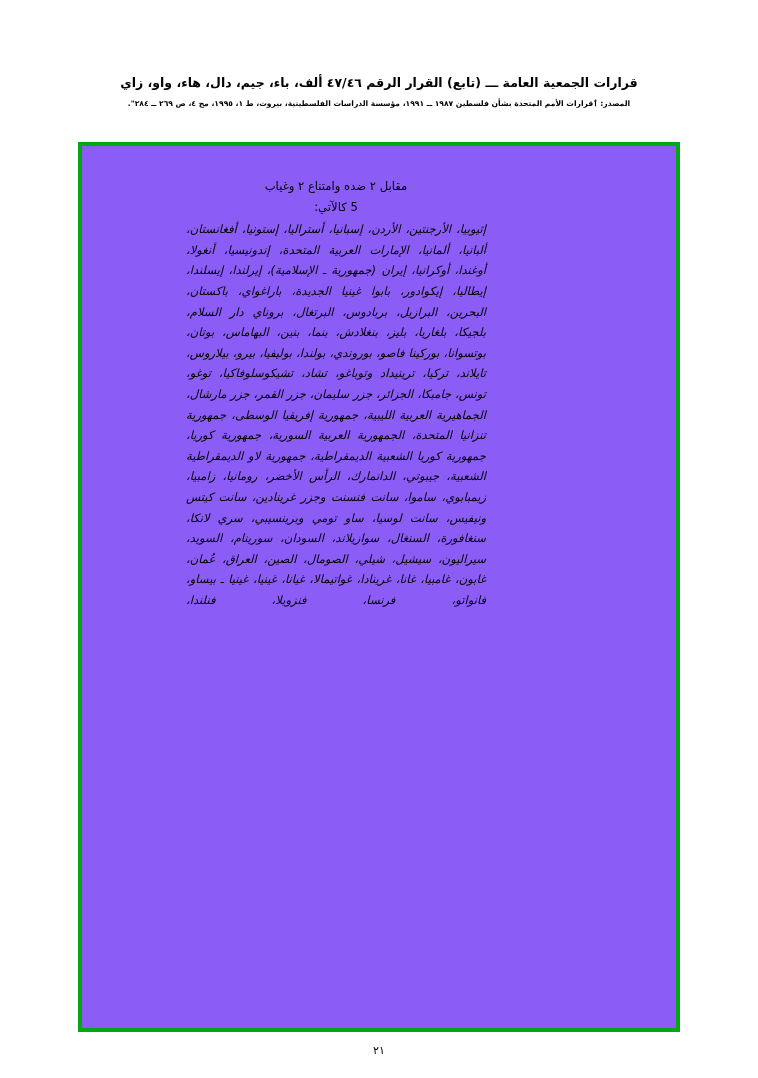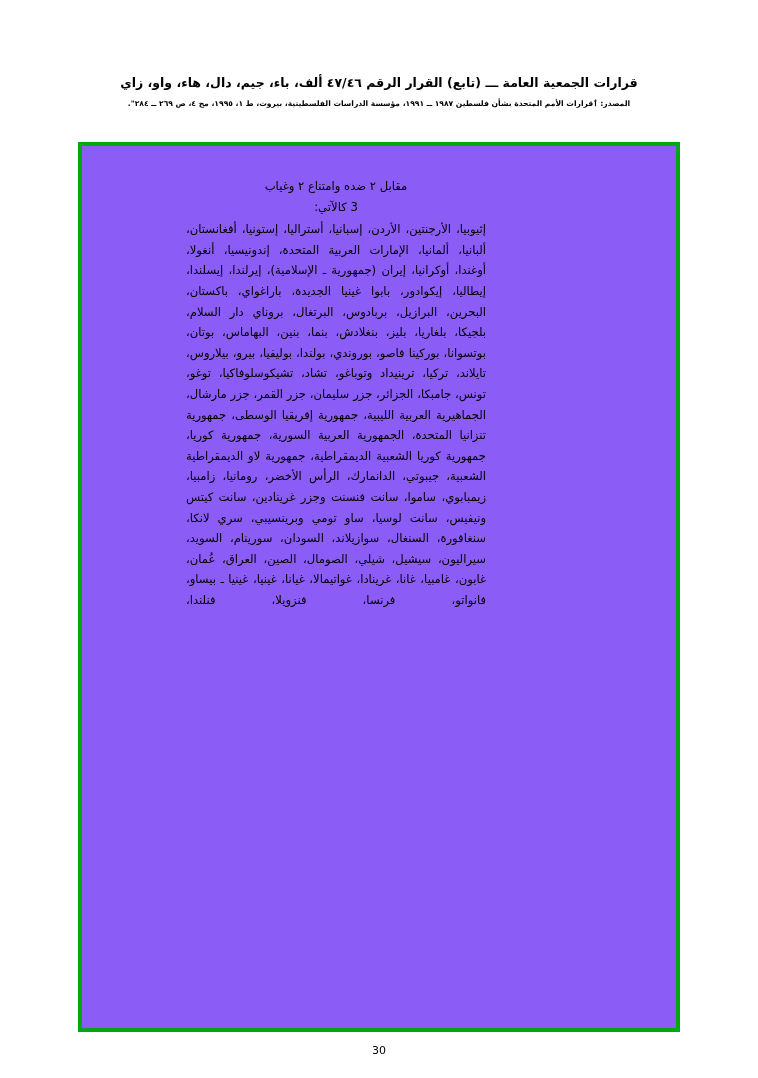--- a/index.html
+++ b/index.html
@@ -87,20 +87,21 @@
   }
   .list-label {
     flex: 0 0 auto;
     white-space: nowrap;
     padding-left: 6px;
   }
   .list-body {
     flex: 1 1 auto;
     text-align: justify;
     text-align-last: justify;
+    font-style: italic;
   }
   .page-number {
     position: absolute;
     top: 1044px;
     left: 0;
     right: 0;
     text-align: center;
     font-size: 11px;
     font-family: "DejaVu Sans", sans-serif;
     direction: rtl;
@@ -113,23 +114,23 @@
 
   <div class="header">
     <div class="header-title">قرارات الجمعية العامة ـــ (تابع) القرار الرقم ٤٧/٤٦ ألف، باء، جيم، دال، هاء، واو، زاي</div>
     <div class="header-source">المصدر: ٲقرارات الأمم المتحدة بشأن فلسطين ١٩٨٧ ــ ١٩٩١، مؤسسة الدراسات الفلسطينية، بيروت، ط ١، ١٩٩٥، مج ٤، ص ٢٦٩ ــ ٢٨٤".</div>
   </div>
 
   <div class="frame">
     <div class="content">
       <div class="vote-block">
         <div class="line-plain">مقابل ٢ ضده وامتناع ٢ وغياب</div>
-        <div class="line-right">3 كالآتي:</div>
+        <div class="line-right">5 كالآتي:</div>
       </div>
       <div class="list-wrap">
         <div class="list-body">إثيوبيا، الأرجنتين، الأردن، إسبانيا، أستراليا، إستونيا، أفغانستان، ألبانيا، ألمانيا، الإمارات العربية المتحدة، إندونيسيا، أنغولا، أوغندا، أوكرانيا، إيران (جمهورية ـ الإسلامية)، إيرلندا، إيسلندا، إيطاليا، إيكوادور، بابوا غينيا الجديدة، باراغواي، باكستان، البحرين، البرازيل، بربادوس، البرتغال، بروناي دار السلام، بلجيكا، بلغاريا، بليز، بنغلادش، بنما، بنين، البهاماس، بوتان، بوتسوانا، بوركينا فاصو، بوروندي، بولندا، بوليفيا، بيرو، بيلاروس، تايلاند، تركيا، ترينيداد وتوباغو، تشاد، تشيكوسلوفاكيا، توغو، تونس، جامبكا، الجزائر، جزر سليمان، جزر القمر، جزر مارشال، الجماهيرية العربية الليبية، جمهورية إفريقيا الوسطى، جمهورية تنزانيا المتحدة، الجمهورية العربية السورية، جمهورية كوريا، جمهورية كوريا الشعبية الديمقراطية، جمهورية لاو الديمقراطية الشعبية، جيبوتي، الدانمارك، الرأس الأخضر، رومانيا، زامبيا، زيمبابوي، ساموا، سانت فنسنت وجزر غرينادين، سانت كيتس ونيفيس، سانت لوسيا، ساو تومي وبرينسيبي، سري لانكا، سنغافورة، السنغال، سوازيلاند، السودان، سورينام، السويد، سيراليون، سيشيل، شيلي، الصومال، الصين، العراق، عُمان، غابون، غامبيا، غانا، غرينادا، غواتيمالا، غيانا، غينيا، غينيا ـ بيساو، فانواتو، فرنسا، فنزويلا، فنلندا،</div>
       </div>
     </div>
   </div>
 
-  <div class="page-number">30</div>
+  <div class="page-number">٢١</div>
 
 </div>
 
 </body></html>

